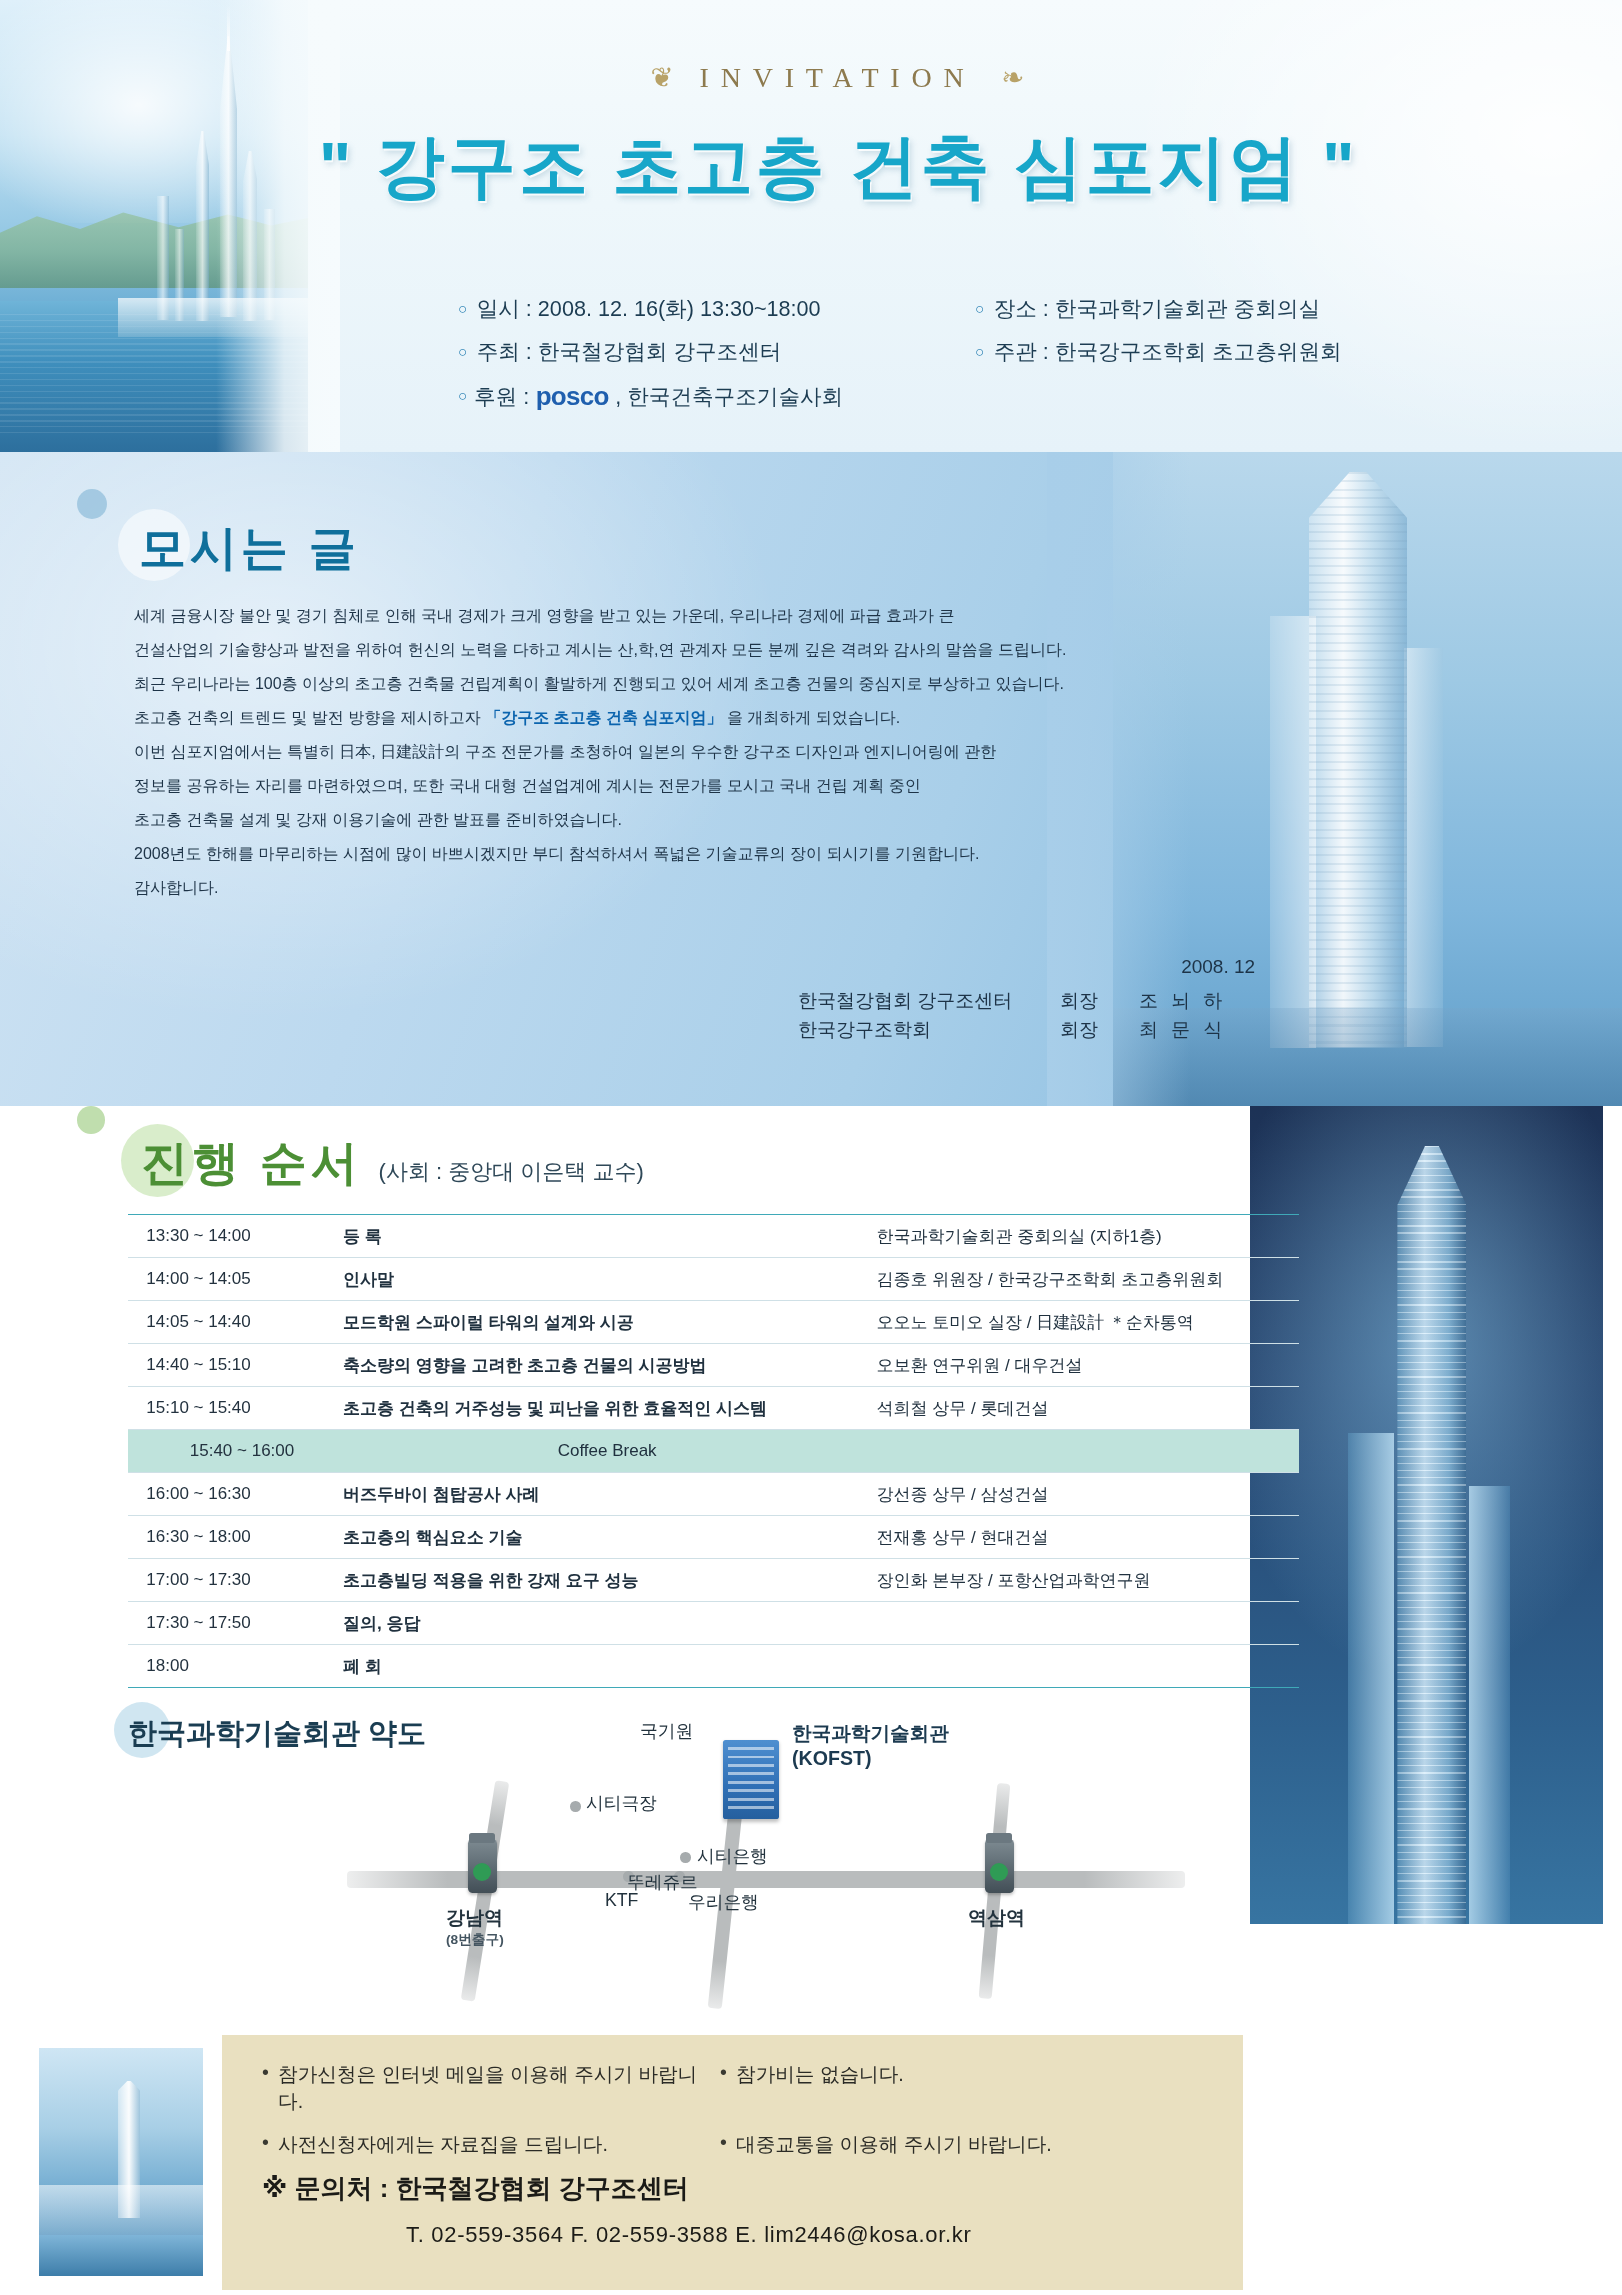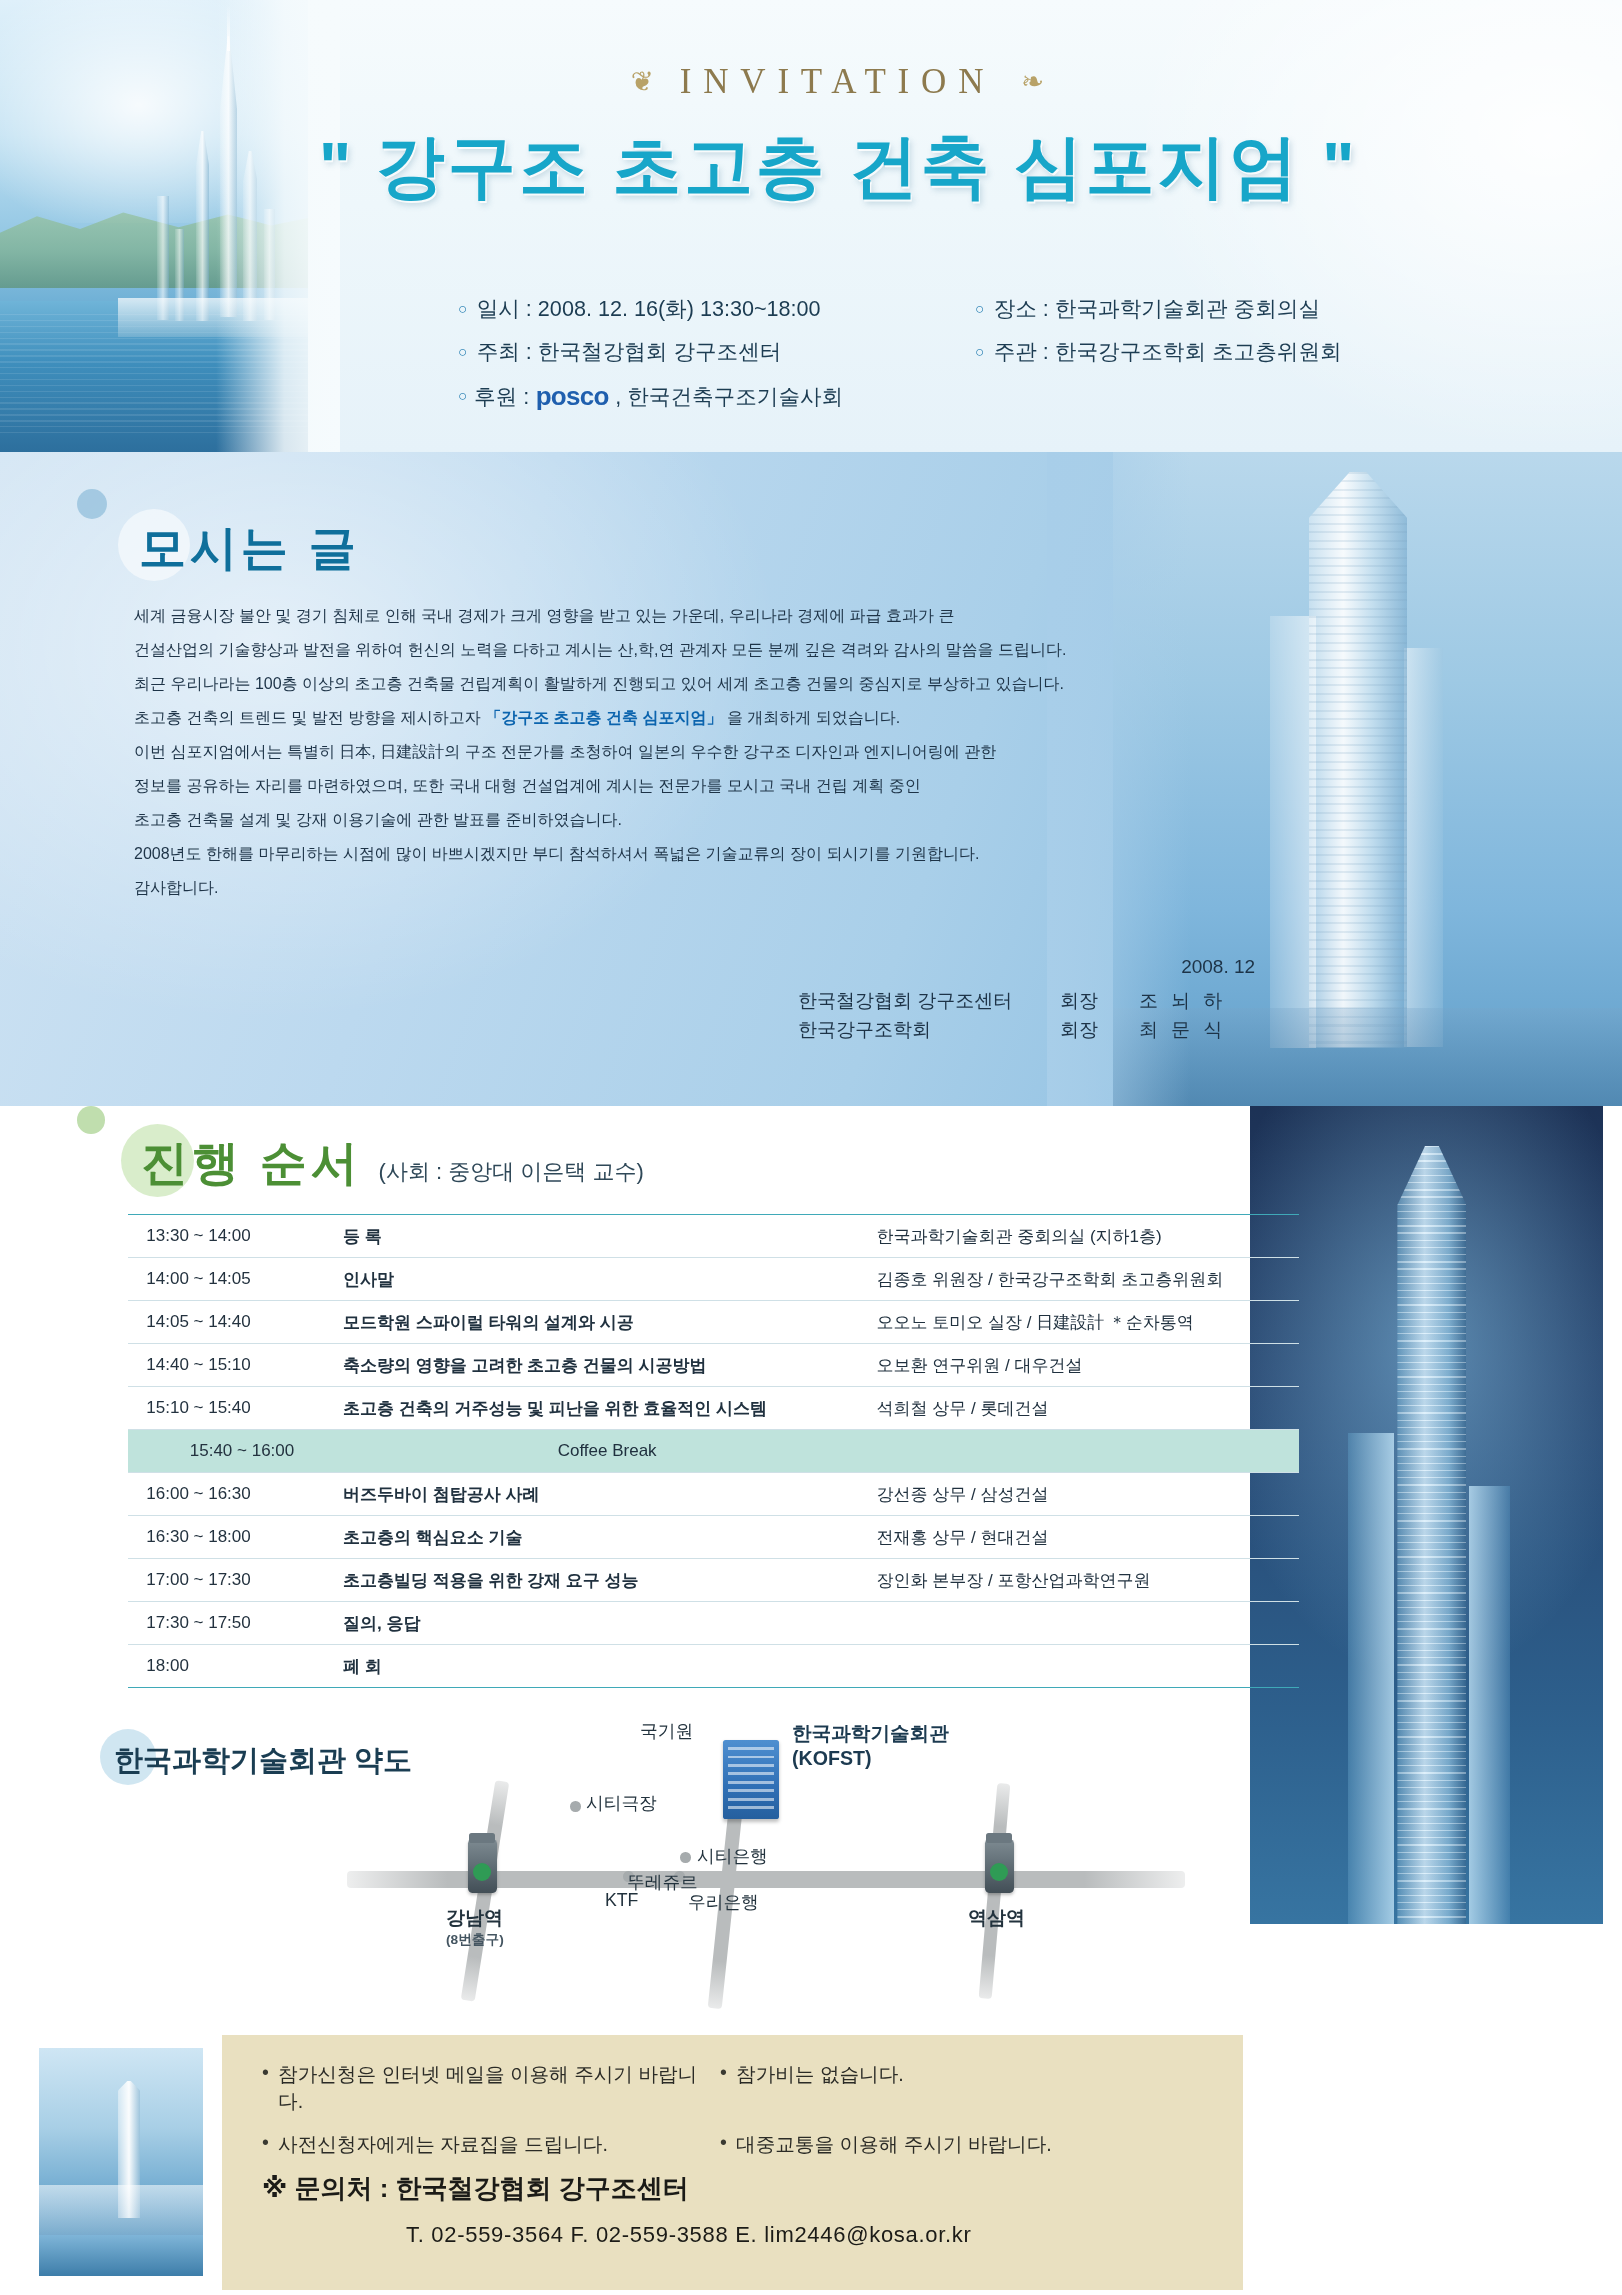--- a/index.html
+++ b/index.html
@@ -76,21 +76,21 @@
     position:absolute; right:0; top:0; width:497px; height:452px;
     background: radial-gradient(ellipse at 85% 30%, rgba(255,255,255,0.9) 0%, rgba(230,244,250,0) 70%);
   }
 
   .invitation-row {
     position:absolute; left:458px; top:62px; width:759px;
     display:flex; align-items:center; justify-content:center; gap:26px;
   }
   .invitation-word {
     font-family:"Liberation Serif","DejaVu Serif",serif;
-    font-size:35px; letter-spacing:11.8px; color:#8d7a4e;
+    font-size:28px; letter-spacing:11.8px; color:#8d7a4e;
   }
   .flourish { color:#b8a268; font-size:27.5px; line-height:1; }
 
   .main-title {
     position:absolute; left:308px; top:121px; width:1060px;
     text-align:center;
     font-size:69px; font-weight:bold; color:#17a6c9;
     letter-spacing:2.6px;
     text-shadow: 1.3px 2px 0 rgba(255,255,255,.85), 2.6px 3.9px 6.5px rgba(60,120,150,.25);
   }
@@ -222,21 +222,21 @@
   .prog-table tr.bottom-line td { border-bottom:1.3px solid #3fa9b8; }
   .col-time { width:196px; padding-left:18.3px !important; color:#23323f; }
   .col-topic { width:543px; font-weight:bold; }
   .col-person { width:432px; }
   .row-break td {
     background:#bfe3dc; text-align:center; font-weight:normal;
   }
   .row-break .col-topic { font-weight:normal; }
 
   
-  .map-title-wrap { position:absolute; left:114px; top:1714px;margin-top:27px; }
+  .map-title-wrap { position:absolute; left:128px; top:1714px; }
   .map-blob{ position:absolute; left:-14.4px; top:-11.8px; width:56px; height:56px; border-radius:50%; background:rgba(150,200,225,.45);}
   .map-title { position:relative; font-size:29px; font-weight:bold; color:#1a3d52; }
 
   .map-area { position:absolute; left:327px; top:1675px; width:916px; height:366px; }
   .road {
     position:absolute; background:#b9bcbd; border-radius:3.9px;
     box-shadow:0 0 0 0 rgba(0,0,0,0);
   }
   .road-h {
     left:19.6px; top:196px; width:838px; height:17px;

